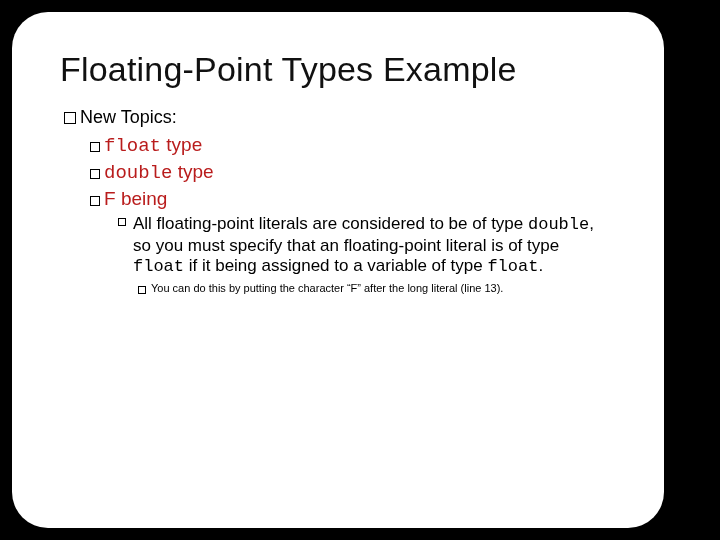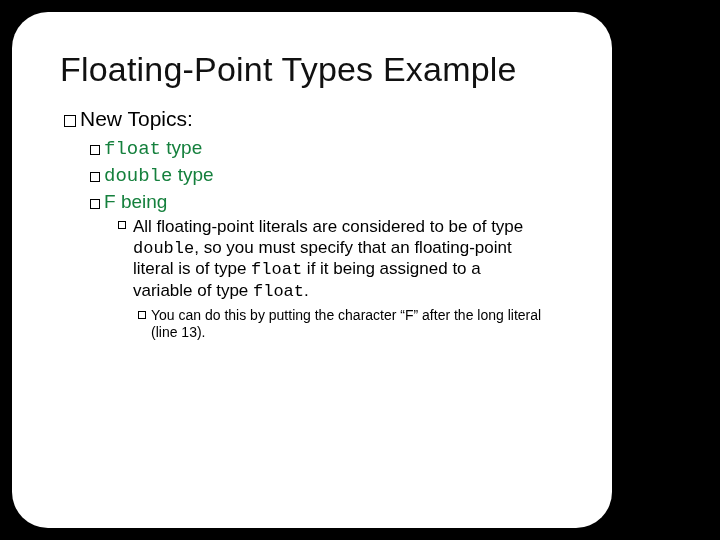--- a/index.html
+++ b/index.html
@@ -1,20 +1,20 @@
 <!DOCTYPE html>
 <html><head>
 <meta charset="utf-8">
 <style>
   * { box-sizing: border-box; margin: 0; padding: 0; }
   html, body { width: 720px; height: 540px; background: #000; font-family: Arial, Helvetica, sans-serif; }
   .slide {
     position: absolute;
     left: 12px; top: 12px;
-    width: 600px; height: 516px;
+    width: 652px; height: 516px;
     background: #fff;
     border-radius: 36px;
     padding: 38px 48px 20px 48px;
   }
   .title {
     font-size: 34px;
     color: #111;
     margin-bottom: 18px;
     letter-spacing: 0.2px;
   }
@@ -30,43 +30,43 @@
     width: 10px; height: 10px;
     border-width: 1.2px;
     top: 0.5px;
   }
   .bullet-box.xs {
     width: 8px; height: 8px;
     border-width: 1px;
     top: 0px;
   }
   .lvl1 {
-    font-size: 21px;
+    font-size: 18px;
     color: #000;
     margin-left: 4px;
     margin-bottom: 6px;
   }
   .lvl2 {
     font-size: 19px;
-    color: #15803d;
+    color: #b91c1c;
     margin-left: 30px;
     margin-bottom: 4px;
   }
   .lvl3 {
     font-size: 17px;
     color: #000;
     margin-left: 58px;
     margin-right: 20px;
     line-height: 1.22;
     margin-bottom: 4px;
   }
   .lvl3 .body { display: block; padding-left: 15px; }
   .lvl3 .bullet-box { float: left; margin-top: 4px; }
   .lvl4 {
-    font-size: 14px;
+    font-size: 11px;
     color: #000;
     margin-left: 78px;
     margin-right: 20px;
     line-height: 1.22;
   }
   .lvl4 .body { display: block; padding-left: 13px; }
   .lvl4 .bullet-box { float: left; margin-top: 4px; }
   .mono { font-family: "Courier New", Courier, monospace; }
 </style>
 </head>

